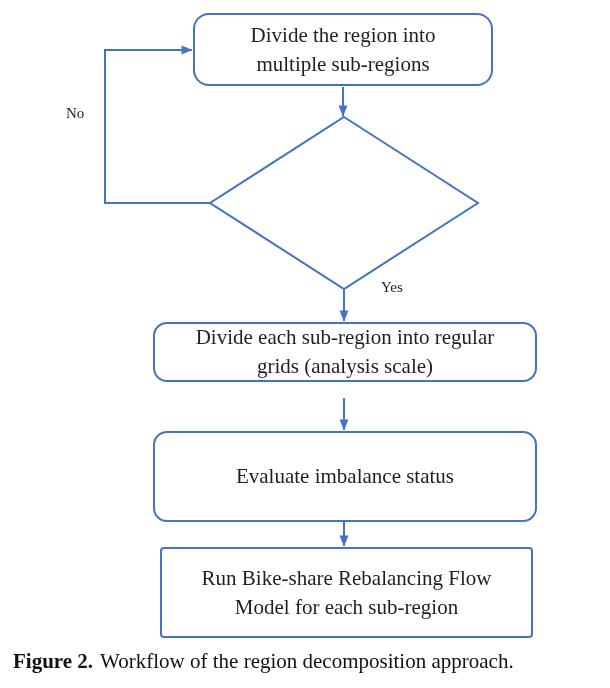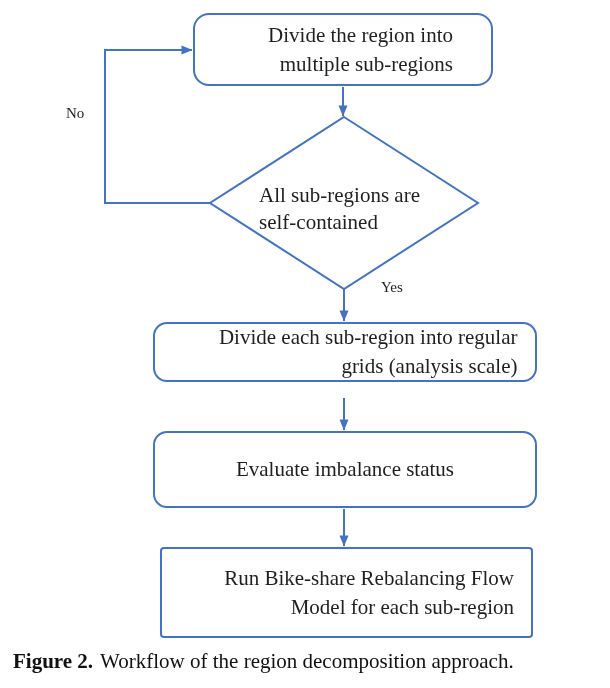--- a/index.html
+++ b/index.html
@@ -34,28 +34,28 @@
   #ah path { fill: var(--accent); }
 
   .node {
     position: absolute;
     border: 2px solid var(--accent);
     border-radius: 16px;
     background: #ffffff;
     display: flex;
     align-items: center;
     justify-content: center;
-    text-align: right;
+    text-align: center;
     font-size: 21px;
     line-height: 1.36;
     color: var(--text);
   }
   .node-divide-region { left: 193px; top: 13px;  width: 300px; height: 73px; }
   .node-divide-grids  { left: 153px; top: 322px; width: 384px; height: 60px; border-radius: 14px; }
-  .node-evaluate      { left: 153px; top: 431px; width: 384px; height: 77px; border-radius: 14px; }
+  .node-evaluate      { left: 153px; top: 431px; width: 384px; height: 91px; border-radius: 14px; }
   .node-run-model     { left: 160px; top: 547px; width: 373px; height: 91px; border-radius: 4px; }
 
   .node-divide-region span { display: inline-block; max-width: 220px; }
   .node-divide-grids  span { display: inline-block; max-width: 345px; }
   .node-evaluate      span { display: inline-block; max-width: 360px; }
   .node-run-model     span { display: inline-block; max-width: 335px; }
 
   .decision-text {
     position: absolute;
     left: 259px; top: 182px;
@@ -117,21 +117,20 @@
 
     <line class="conn" x1="344" y1="398" x2="344" y2="430" marker-end="url(#ah)"></line>
 
     <line class="conn" x1="344" y1="509" x2="344" y2="546" marker-end="url(#ah)"></line>
   </svg>
 
   <div class="node node-divide-region">
     <span>Divide the region into multiple sub-regions</span>
   </div>
 
-  <div class="decision-text">All sub-regions are self-contained</div>
 
   <div class="edge-label edge-label-no">No</div>
   <div class="edge-label edge-label-yes">Yes</div>
 
   <div class="node node-divide-grids">
     <span>Divide each sub-region into regular grids (analysis scale)</span>
   </div>
 
   <div class="node node-evaluate">
     <span>Evaluate imbalance status</span>

